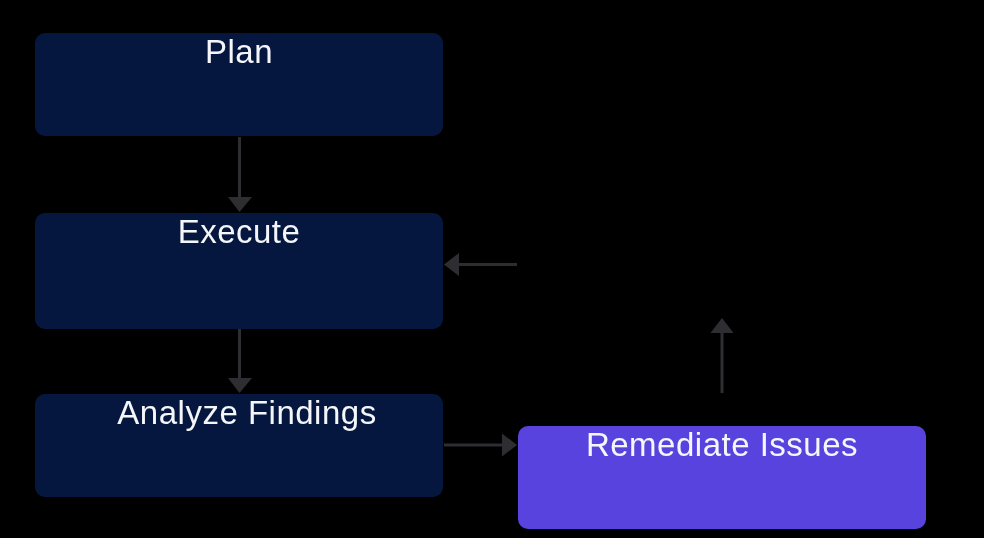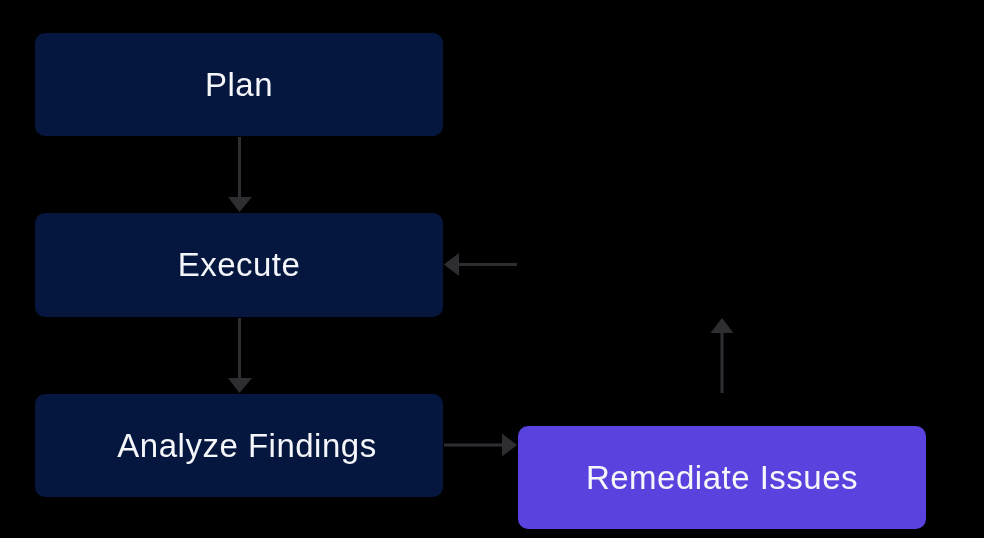--- a/index.html
+++ b/index.html
@@ -12,33 +12,32 @@
     width: 984px;
     height: 538px;
     background: #000000;
     overflow: hidden;
     font-family: "Liberation Sans", "DejaVu Sans", sans-serif;
   }
   .node {
     position: absolute;
     border-radius: 10px;
     display: flex;
-    align-items: center;
     justify-content: center;
     color: #f5f6fa;
     font-size: 33px;
     font-weight: 500;
     letter-spacing: 0.5px;
     box-sizing: border-box;
   }
   .node.navy { background: #06173f; }
   .node.purple { background: #5843df; }
 
   .node-plan      { left: 35px;  top: 33px;  width: 408px; height: 103px; }
-  .node-execute   { left: 35px;  top: 213px; width: 408px; height: 104px; }
+  .node-execute   { left: 35px;  top: 213px; width: 408px; height: 116px; }
   .node-analyze   { left: 35px;  top: 394px; width: 408px; height: 103px; padding-left: 16px; }
   .node-retest    { left: 518px; top: 213px; width: 408px; height: 104px; }
   .node-remediate { left: 518px; top: 394px; width: 408px; height: 103px; margin-top: 32px; }
 
   .edges {
     position: absolute;
     left: 0; top: 0;
     width: 984px; height: 538px;
     pointer-events: none;
   }

